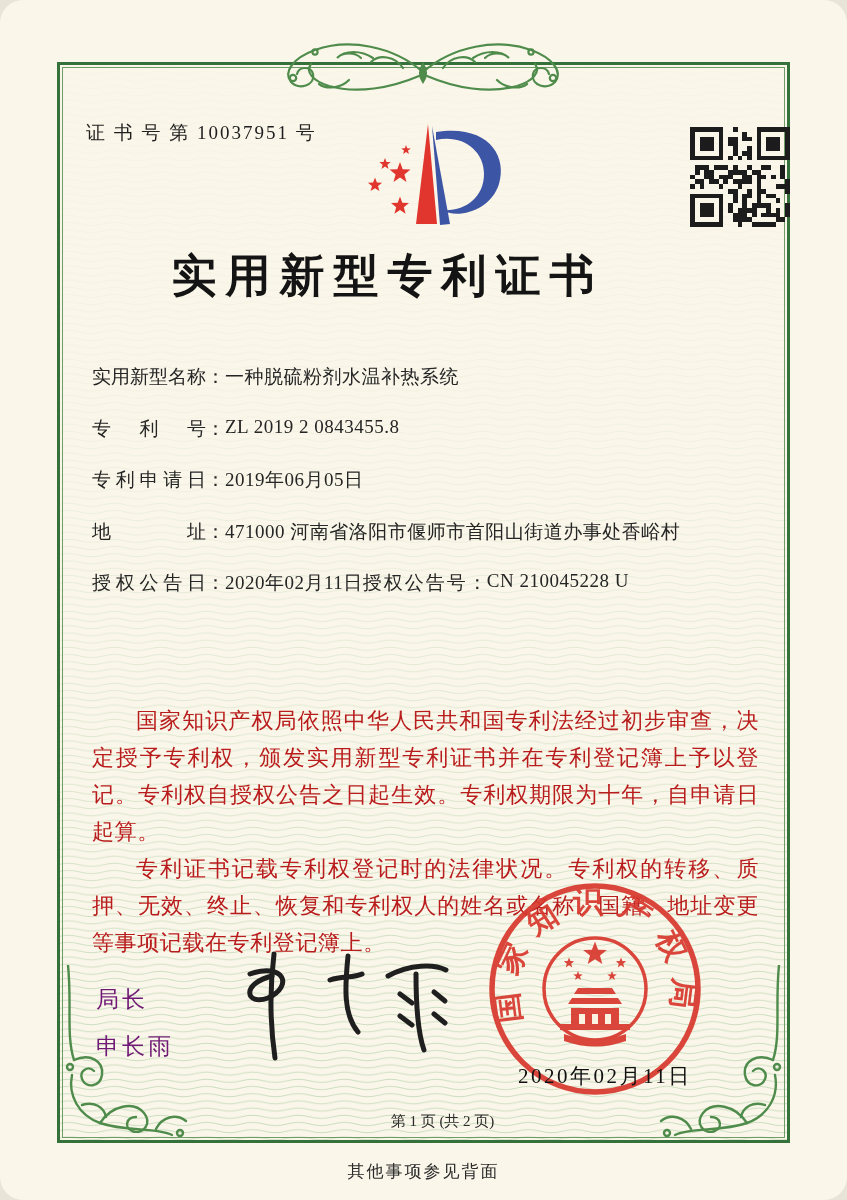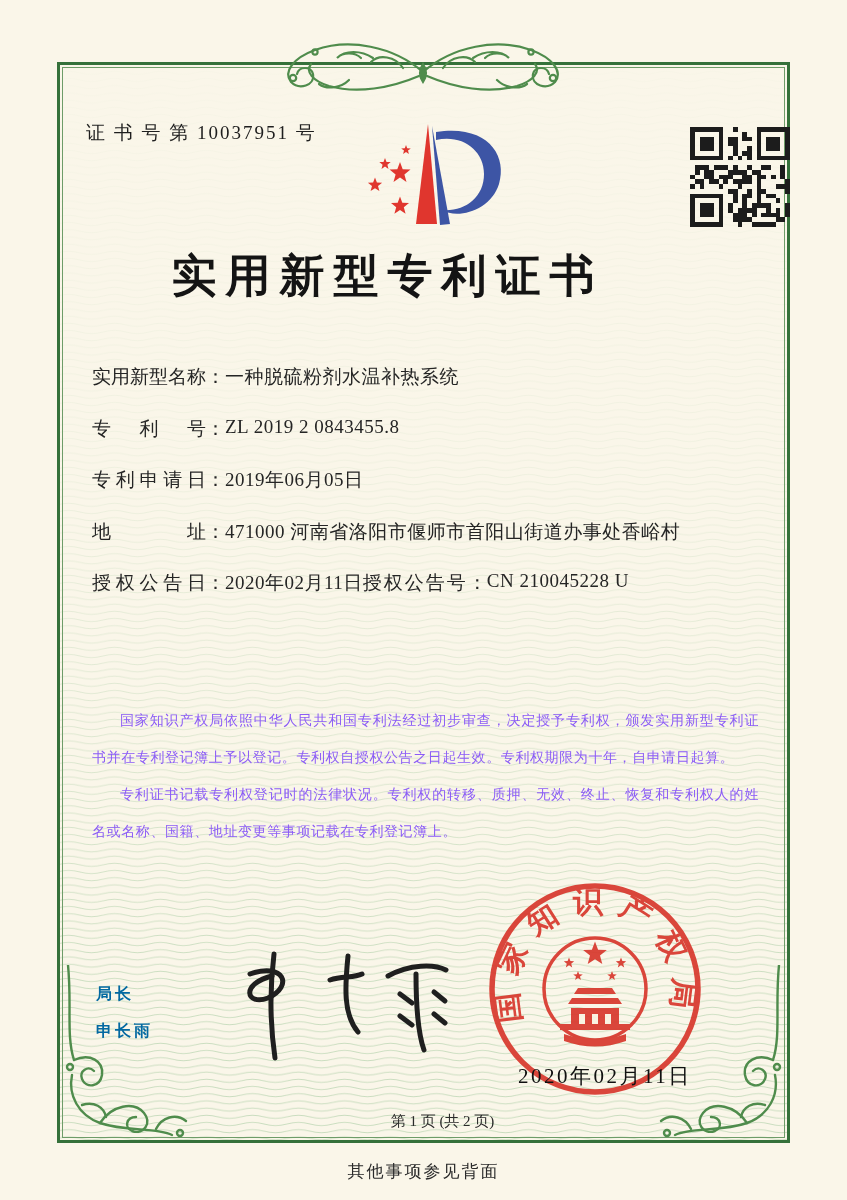--- a/index.html
+++ b/index.html
@@ -1,42 +1,42 @@
 <!DOCTYPE html>
 <html><head>
 <meta charset="utf-8">
 <style>
   html,body{margin:0;padding:0;background:#e8e4d8;}
   .page{position:relative;width:847px;height:1200px;margin:0 auto;background:#faf6e9;
-        font-family:"Liberation Serif","DejaVu Serif",serif;color:#2b2b2b;overflow:hidden;}
+        font-family:"Liberation Serif","DejaVu Serif",serif;color:#2b2b2b;overflow:hidden;border-radius:23px;}
   .waves{position:absolute;left:57px;top:62px;width:733px;height:1081px;opacity:.55;}
   .wave-fade{position:absolute;left:57px;top:62px;width:733px;height:1081px;
         background:linear-gradient(180deg,rgba(250,246,233,.95) 0%,rgba(250,246,233,.8) 35%,
         rgba(250,246,233,.45) 60%,rgba(250,246,233,.05) 85%,rgba(250,246,233,0) 100%);}
   .border-frame{position:absolute;left:57px;top:62px;width:727px;height:1075px;
         border:3px solid #35713a;}
   .border-frame::before{content:"";position:absolute;inset:2px;border:1px solid #6e9c68;}
   .ornament{position:absolute;pointer-events:none;}
   .cert-no{position:absolute;left:86px;top:120px;font-size:19px;letter-spacing:2px;color:#1e1e1e;}
   .logo{position:absolute;left:342px;top:110px;}
   .qr{position:absolute;left:690px;top:127px;}
   .title{position:absolute;left:0;top:246px;width:775px;text-align:center;
         font-size:45px;font-weight:900;letter-spacing:9px;color:#141414;margin:0;}
   .fields{position:absolute;left:92px;top:364px;width:680px;font-size:19px;color:#252525;}
   .field-row{height:51.5px;white-space:nowrap;}
   .f-label{display:inline-block;width:114px;text-align:justify;text-align-last:justify;vertical-align:top;}
   .f-colon{display:inline-block;vertical-align:top;}
   .f-value{display:inline-block;vertical-align:top;letter-spacing:.5px;}
   .grant-pair2{display:inline-block;}
   .grant-pair2 .g-label{letter-spacing:2px;}
-  .paragraphs{position:absolute;left:92px;top:702px;width:667px;font-size:14px;
-        line-height:37px;letter-spacing:.6px;text-align:justify;color:#8b5cf6;}
+  .paragraphs{position:absolute;left:92px;top:702px;width:667px;font-size:22px;
+        line-height:37px;letter-spacing:.6px;text-align:justify;color:#b91c1c;}
   .paragraphs p{margin:0;text-indent:2em;}
   .signer{position:absolute;left:96px;top:984px;font-family:"Liberation Sans","DejaVu Sans",sans-serif;
-        font-weight:700;font-size:16px;color:#0369a1;}
+        font-weight:400;font-size:23px;color:#701a75;}
   .signer div{margin-bottom:16px;letter-spacing:3px;}
   .signature{position:absolute;left:212px;top:940px;}
   .seal{position:absolute;left:480px;top:874px;opacity:.93;}
   .seal-date{position:absolute;left:518px;top:1062px;font-size:21px;letter-spacing:2.5px;color:#101010;z-index:5;}
   .page-info{position:absolute;left:0;top:1112px;width:847px;text-align:center;font-size:15px;color:#2a2a2a;padding-left:19px;}
   .back-note{position:absolute;left:0;top:1160px;width:847px;text-align:center;font-size:17px;color:#2a2a2a;letter-spacing:2px;}
 </style>
 </head>
 <body>
 

